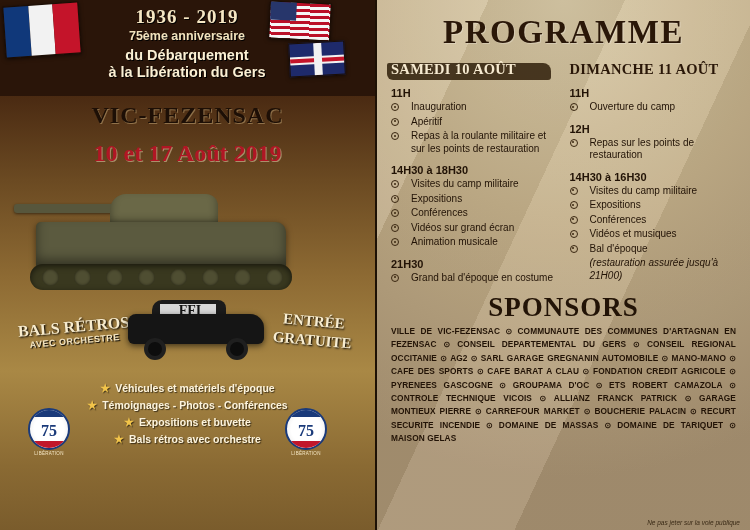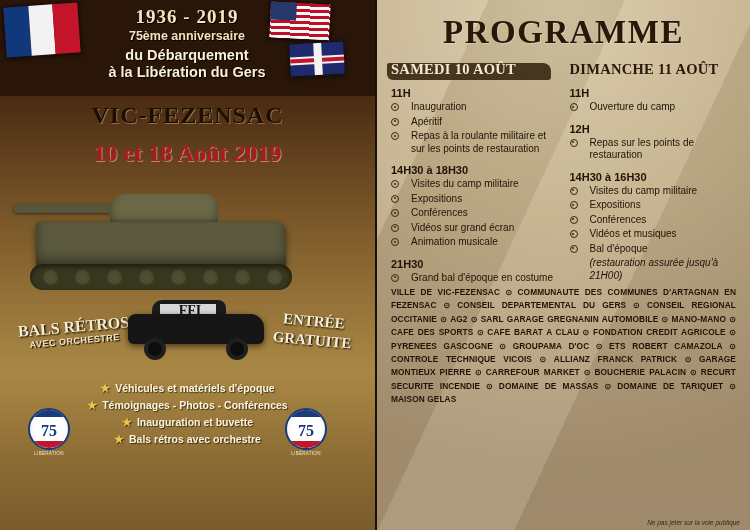--- a/index.html
+++ b/index.html
@@ -321,21 +321,21 @@
       </div>
 
     <div class="anniv">
       <div class="years">1936 - 2019</div>
       <div class="sub1">75ème anniversaire</div>
       <div class="sub2">du Débarquement</div>
       <div class="sub3">à la Libération du Gers</div>
     </div>
 
     <div class="city">VIC-FEZENSAC</div>
-    <div class="dates">10 et 18 Août 2019</div>
+    <div class="dates">10 et 17 Août 2019</div>
 
     <div class="tank-zone">
       <div class="tank-gun"></div>
       <div class="tank-turret"></div>
       <div class="tank-body"></div>
       <div class="tank-track"></div>
       <div class="wheel" style="left:42px"></div>
       <div class="wheel" style="left:74px"></div>
       <div class="wheel" style="left:106px"></div>
       <div class="wheel" style="left:138px"></div>
@@ -360,21 +360,21 @@
     </div>
 
     <div class="entree">
       <div>ENTRÉE</div>
       <div>GRATUITE</div>
     </div>
 
     <div class="bullets">
       <div class="row"><span class="star">★</span><span>Véhicules et matériels d'époque</span></div>
       <div class="row"><span class="star">★</span><span>Témoignages - Photos - Conférences</span></div>
-      <div class="row"><span class="star">★</span><span>Inauguration et buvette</span></div>
+      <div class="row"><span class="star">★</span><span>Expositions et buvette</span></div>
       <div class="row"><span class="star">★</span><span>Bals rétros avec orchestre</span></div>
     </div>
 
     <div class="badge75 l">
       <div class="ring">
           <div class="num">75</div>
         </div>
       <div class="cap">LIBÉRATION</div>
     </div>
     <div class="badge75 r">
@@ -492,20 +492,21 @@
               <span class="txt">Bal d'époque</span>
             </div>
           <div class="item">
               <span class="bul" style="visibility:hidden"></span>
               <span class="txt"><em>(restauration assurée jusqu'à 21H00)</em></span>
             </div>
         </div>
       </div>
     </div>
 
+    <div class="sponsors-title">SPONSORS</div>
     <div class="sponsors-body">
       <span>VILLE DE VIC-FEZENSAC</span><span class="sep"> ⊙ </span><span>COMMUNAUTE DES COMMUNES D'ARTAGNAN EN FEZENSAC</span><span class="sep"> ⊙ </span><span>CONSEIL DEPARTEMENTAL  DU GERS</span><span class="sep"> ⊙ </span><span>CONSEIL REGIONAL  OCCITANIE</span><span class="sep"> ⊙ </span><span>AG2</span><span class="sep"> ⊙ </span><span>SARL GARAGE GREGNANIN AUTOMOBILE</span><span class="sep"> ⊙ </span><span>MANO-MANO</span><span class="sep"> ⊙ </span><span>CAFE DES SPORTS</span><span class="sep"> ⊙ </span><span>CAFE BARAT A CLAU</span><span class="sep"> ⊙ </span><span>FONDATION  CREDIT AGRICOLE</span><span class="sep"> ⊙ </span><span>PYRENEES GASCOGNE</span><span class="sep"> ⊙ </span><span>GROUPAMA D'OC</span><span class="sep"> ⊙ </span><span>ETS ROBERT CAMAZOLA</span><span class="sep"> ⊙ </span><span>CONTROLE TECHNIQUE VICOIS</span><span class="sep"> ⊙ </span><span>ALLIANZ FRANCK PATRICK</span><span class="sep"> ⊙ </span><span>GARAGE MONTIEUX PIERRE</span><span class="sep"> ⊙ </span><span>CARREFOUR MARKET</span><span class="sep"> ⊙ </span><span>BOUCHERIE PALACIN</span><span class="sep"> ⊙ </span><span>RECURT SECURITE INCENDIE</span><span class="sep"> ⊙ </span><span>DOMAINE DE MASSAS</span><span class="sep"> ⊙ </span><span>DOMAINE DE TARIQUET</span><span class="sep"> ⊙ </span><span>MAISON GELAS</span>
     </div>
 
     <div class="note">Ne pas jeter sur la voie publique</div>
   </div>
 
 </div>
 
 </body></html>

